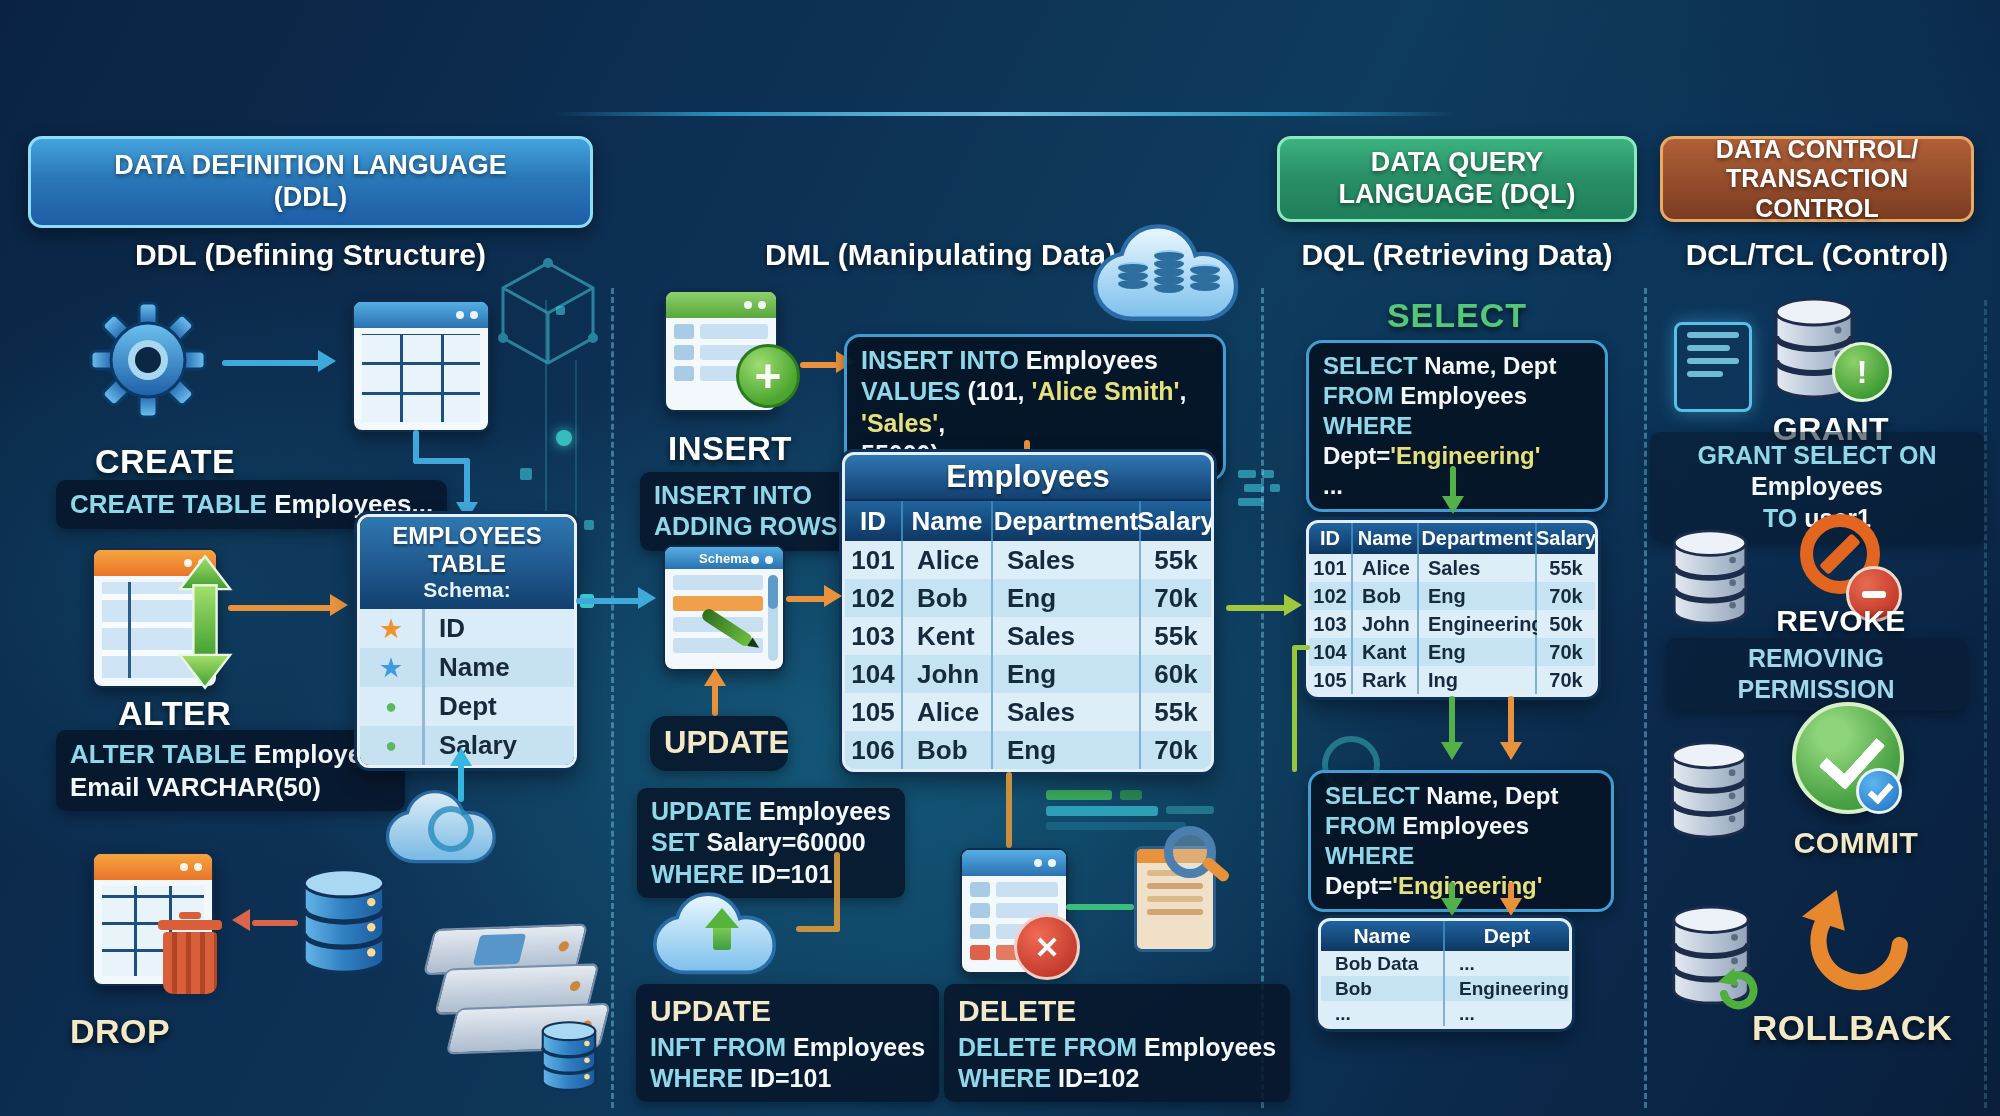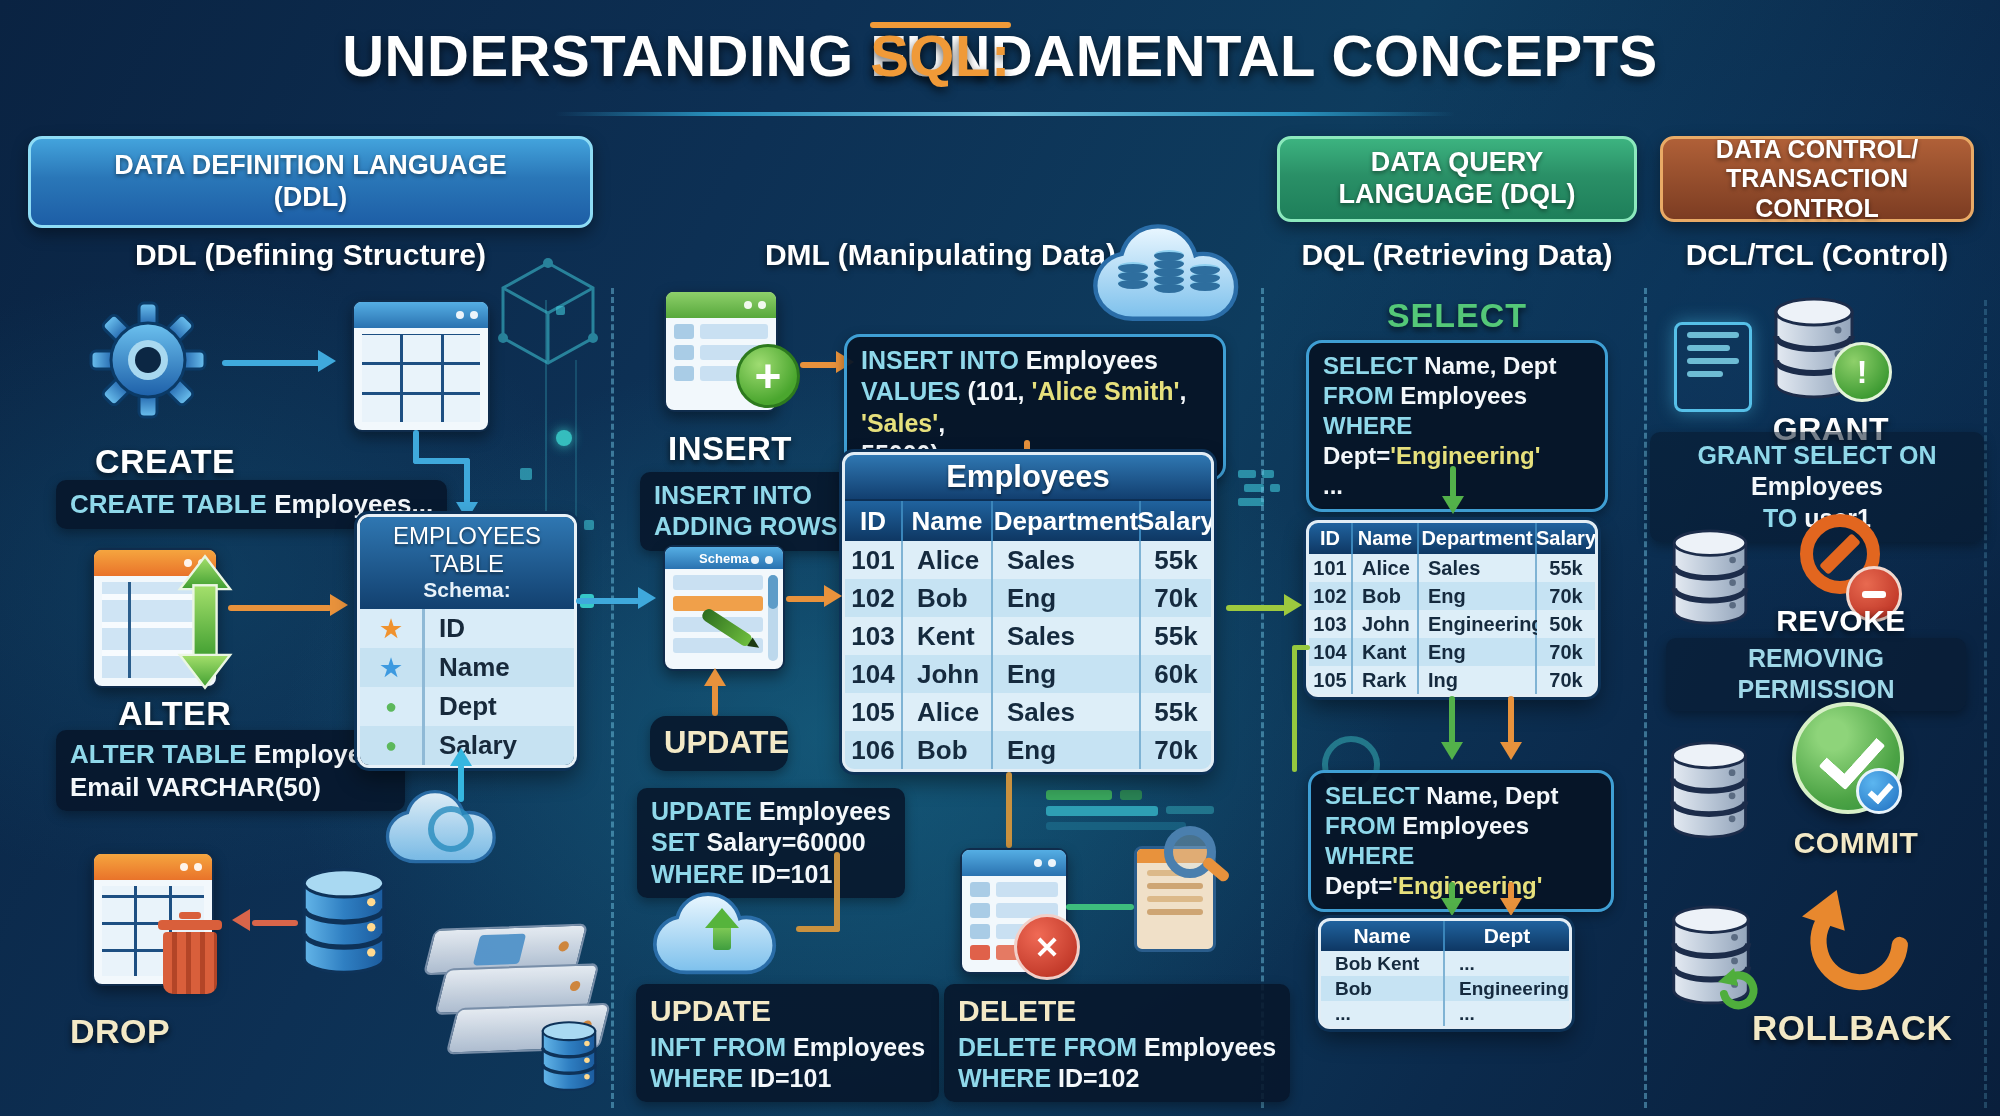--- a/index.html
+++ b/index.html
@@ -69,21 +69,21 @@
   .t-res1 .tbl-body .c1,.t-res1 .tbl-body .c2{justify-content:flex-start;padding-left:9px;}
   .t-res2{width:248px;}
   .t-res2 .tbl-head .cell{height:30px;font-size:21px;}
   .t-res2 .tbl-body .cell{height:25px;font-size:19px;}
   .t-res2 .c0{width:124px}.t-res2 .c1{width:124px}
   .t-res2 .tbl-body .c0,.t-res2 .tbl-body .c1{justify-content:flex-start;padding-left:14px;}
   
   .schema-box{position:absolute;left:357px;top:514px;width:214px;border-radius:12px;overflow:hidden;
     border:3px solid #e8f1f8;box-shadow:0 0 0 3px #0d3257,0 10px 22px rgba(0,0,0,.45);}
   .schema-head{background:linear-gradient(180deg,#2f77b2,#12406f);text-align:center;padding:5px 0 7px;}
-  .schema-title{font-weight:normal;font-size:24px;text-shadow:0 2px 3px rgba(0,0,0,.5);}
+  .schema-title{font-weight:bold;font-size:24px;text-shadow:0 2px 3px rgba(0,0,0,.5);}
   .schema-sub{font-weight:bold;font-size:21px;color:#e8f2fa;}
   .sb-row{height:39px;display:flex;align-items:center;font-size:26px;font-weight:bold;color:#17293b;}
   .sb-row:nth-child(odd){background:#d9ecf8;}.sb-row:nth-child(even){background:#c6e2f2;}
   .sb-bullet{width:62px;height:100%;display:flex;align-items:center;justify-content:center;
     border-right:3px solid #8fb9d6;font-size:24px;}
   .sb-label{padding-left:14px;}
   .b-star-orange{color:#f0922e}.b-star-blue{color:#3d9ae0}.b-dot-green{color:#5cb85c;font-size:20px}
   
   .win{position:absolute;background:#f2f8fc;border-radius:10px;border:2px solid #0f2c4c;
     box-shadow:0 6px 14px rgba(0,0,0,.4);}
@@ -266,23 +266,20 @@
   <div class="abs" style="left:1120px;top:790px;width:22px;height:10px;background:#2f8f52;border-radius:3px;opacity:.85"></div>
   <div class="abs" style="left:1046px;top:806px;width:112px;height:10px;background:#2e9fb4;border-radius:3px"></div>
   <div class="abs" style="left:1166px;top:806px;width:48px;height:8px;background:#2a8ca0;border-radius:3px;opacity:.7"></div>
   <div class="abs" style="left:1046px;top:822px;width:140px;height:8px;background:#1f7a98;border-radius:3px;opacity:.5"></div>
 
   <div class="dash-v" style="left:611px;top:288px;height:820px"></div>
   <div class="dash-v" style="left:1261px;top:288px;height:820px"></div>
   <div class="dash-v" style="left:1644px;top:288px;height:820px"></div>
   <div class="dash-v" style="left:1984px;top:300px;height:808px;opacity:.5"></div>
 
-  <div class="title">
-    <span>UNDERSTANDING </span><span class="hl">SQL:</span><span> FUNDAMENTAL CONCEPTS</span>
-  </div>
   <div class="title-line"></div>
 
   <div class="banner bn-ddl">DATA DEFINITION LANGUAGE
 (DDL)</div>
   <div class="banner bn-dql">DATA QUERY
 LANGUAGE (DQL)</div>
   <div class="banner bn-dcl">DATA CONTROL/
 TRANSACTION CONTROL</div>
   <div class="subtitle" style="left:623px;width:635px">DML (Manipulating Data)</div>
   <div class="subtitle" style="left:28px;width:565px">DDL (Defining Structure)</div>
@@ -649,21 +646,21 @@
   <div class="tri tri-d" style="left:1441px;top:898px;color:#53b14a"></div>
   <div class="vl" style="left:1508px;top:882px;height:18px;color:#e8923c"></div>
   <div class="tri tri-d" style="left:1500px;top:898px;color:#e8923c"></div>
   <div class="tblbox t-res2" style="left:1318px;top:918px">
       <div class="tbl-row tbl-head">
         <div class="cell c0">Name</div>
         <div class="cell c1">Dept</div>
       </div>
       <div class="tbl-body">
         <div class="tbl-row r0">
-          <div class="cell c0">Bob Kent</div>
+          <div class="cell c0">Bob Data</div>
           <div class="cell c1">...</div>
         </div>
         <div class="tbl-row r1">
           <div class="cell c0">Bob</div>
           <div class="cell c1">Engineering</div>
         </div>
         <div class="tbl-row r0">
           <div class="cell c0">...</div>
           <div class="cell c1">...</div>
         </div>

